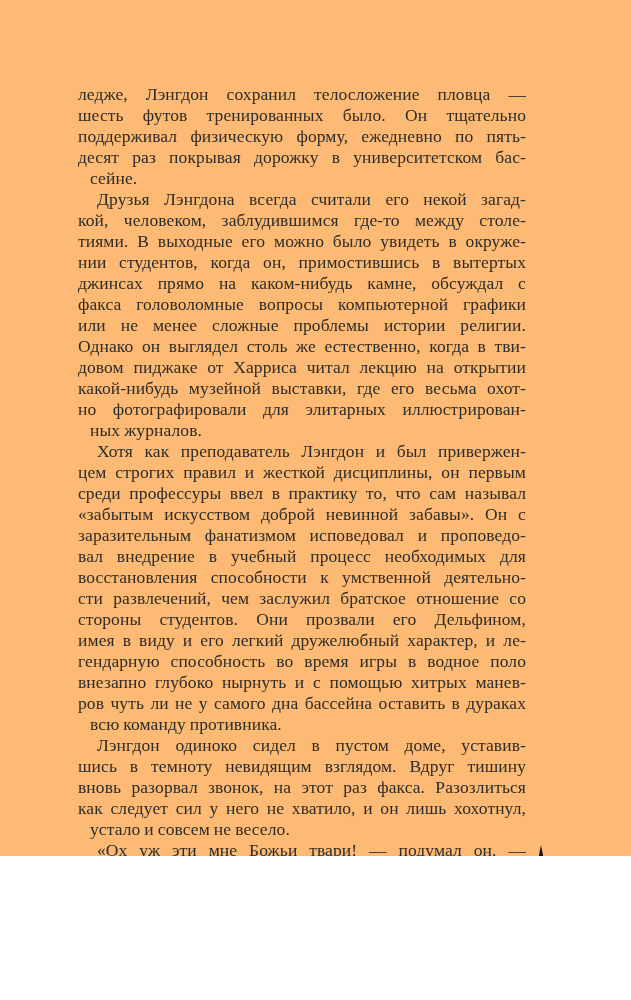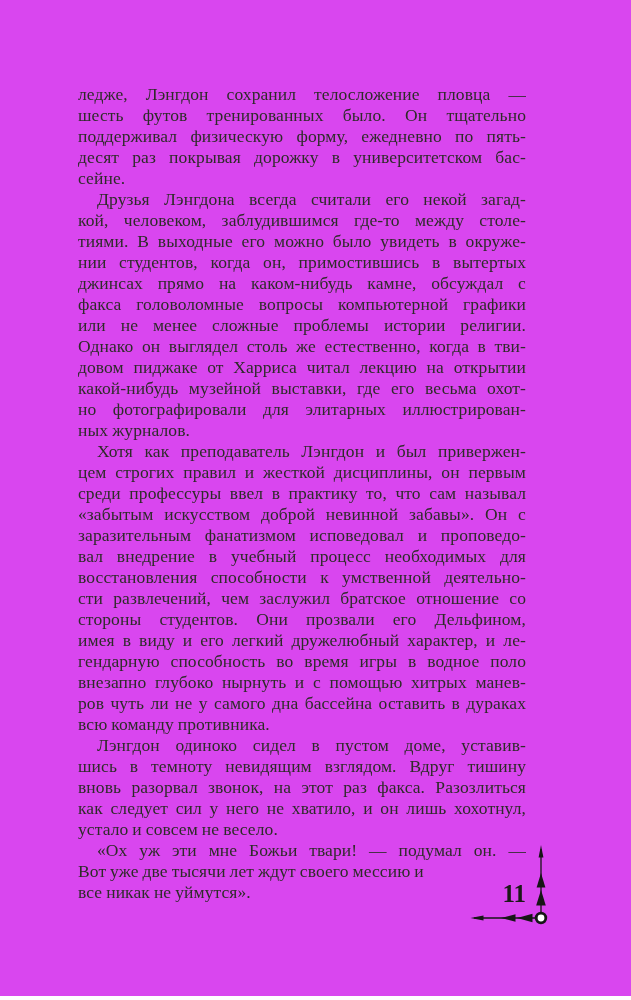--- a/index.html
+++ b/index.html
@@ -3,22 +3,22 @@
 <meta charset="utf-8">
 <style>
   html, body { margin: 0; padding: 0; }
   body {
     width: 631px; height: 1000px;
     background: #ffffff;
     font-family: "Liberation Serif", "DejaVu Serif", serif;
   }
   .page {
     position: relative;
-    width: 631px; height: 996px;
-    background: #d946ef;
+    width: 631px; height: 856px;
+    background: #fdba74;
     overflow: hidden;
   }
   .text-block {
     position: absolute;
     left: 78px; top: 84px; width: 448px;
     font-size: 17.5px;
     line-height: 21px;
     color: #2e2c29;
     letter-spacing: 0.1px;
   }
@@ -29,21 +29,21 @@
     text-align: justify;
     word-spacing: -0.5px;
     white-space: normal;
   }
   .line.j::after {
     content: "";
     display: inline-block;
     width: 100%;
     height: 0;
   }
-  .line.nj { text-align: left; }
+  .line.nj { text-align: left; margin-left: 12px; }
   .line.indent { text-indent: 19px; }
   .page-number {
     position: absolute;
     top: 881px; right: 105px;
     font-size: 25px;
     font-weight: bold;
     line-height: 1;
     color: #1b1a18;
   }
   .corner-mark {

